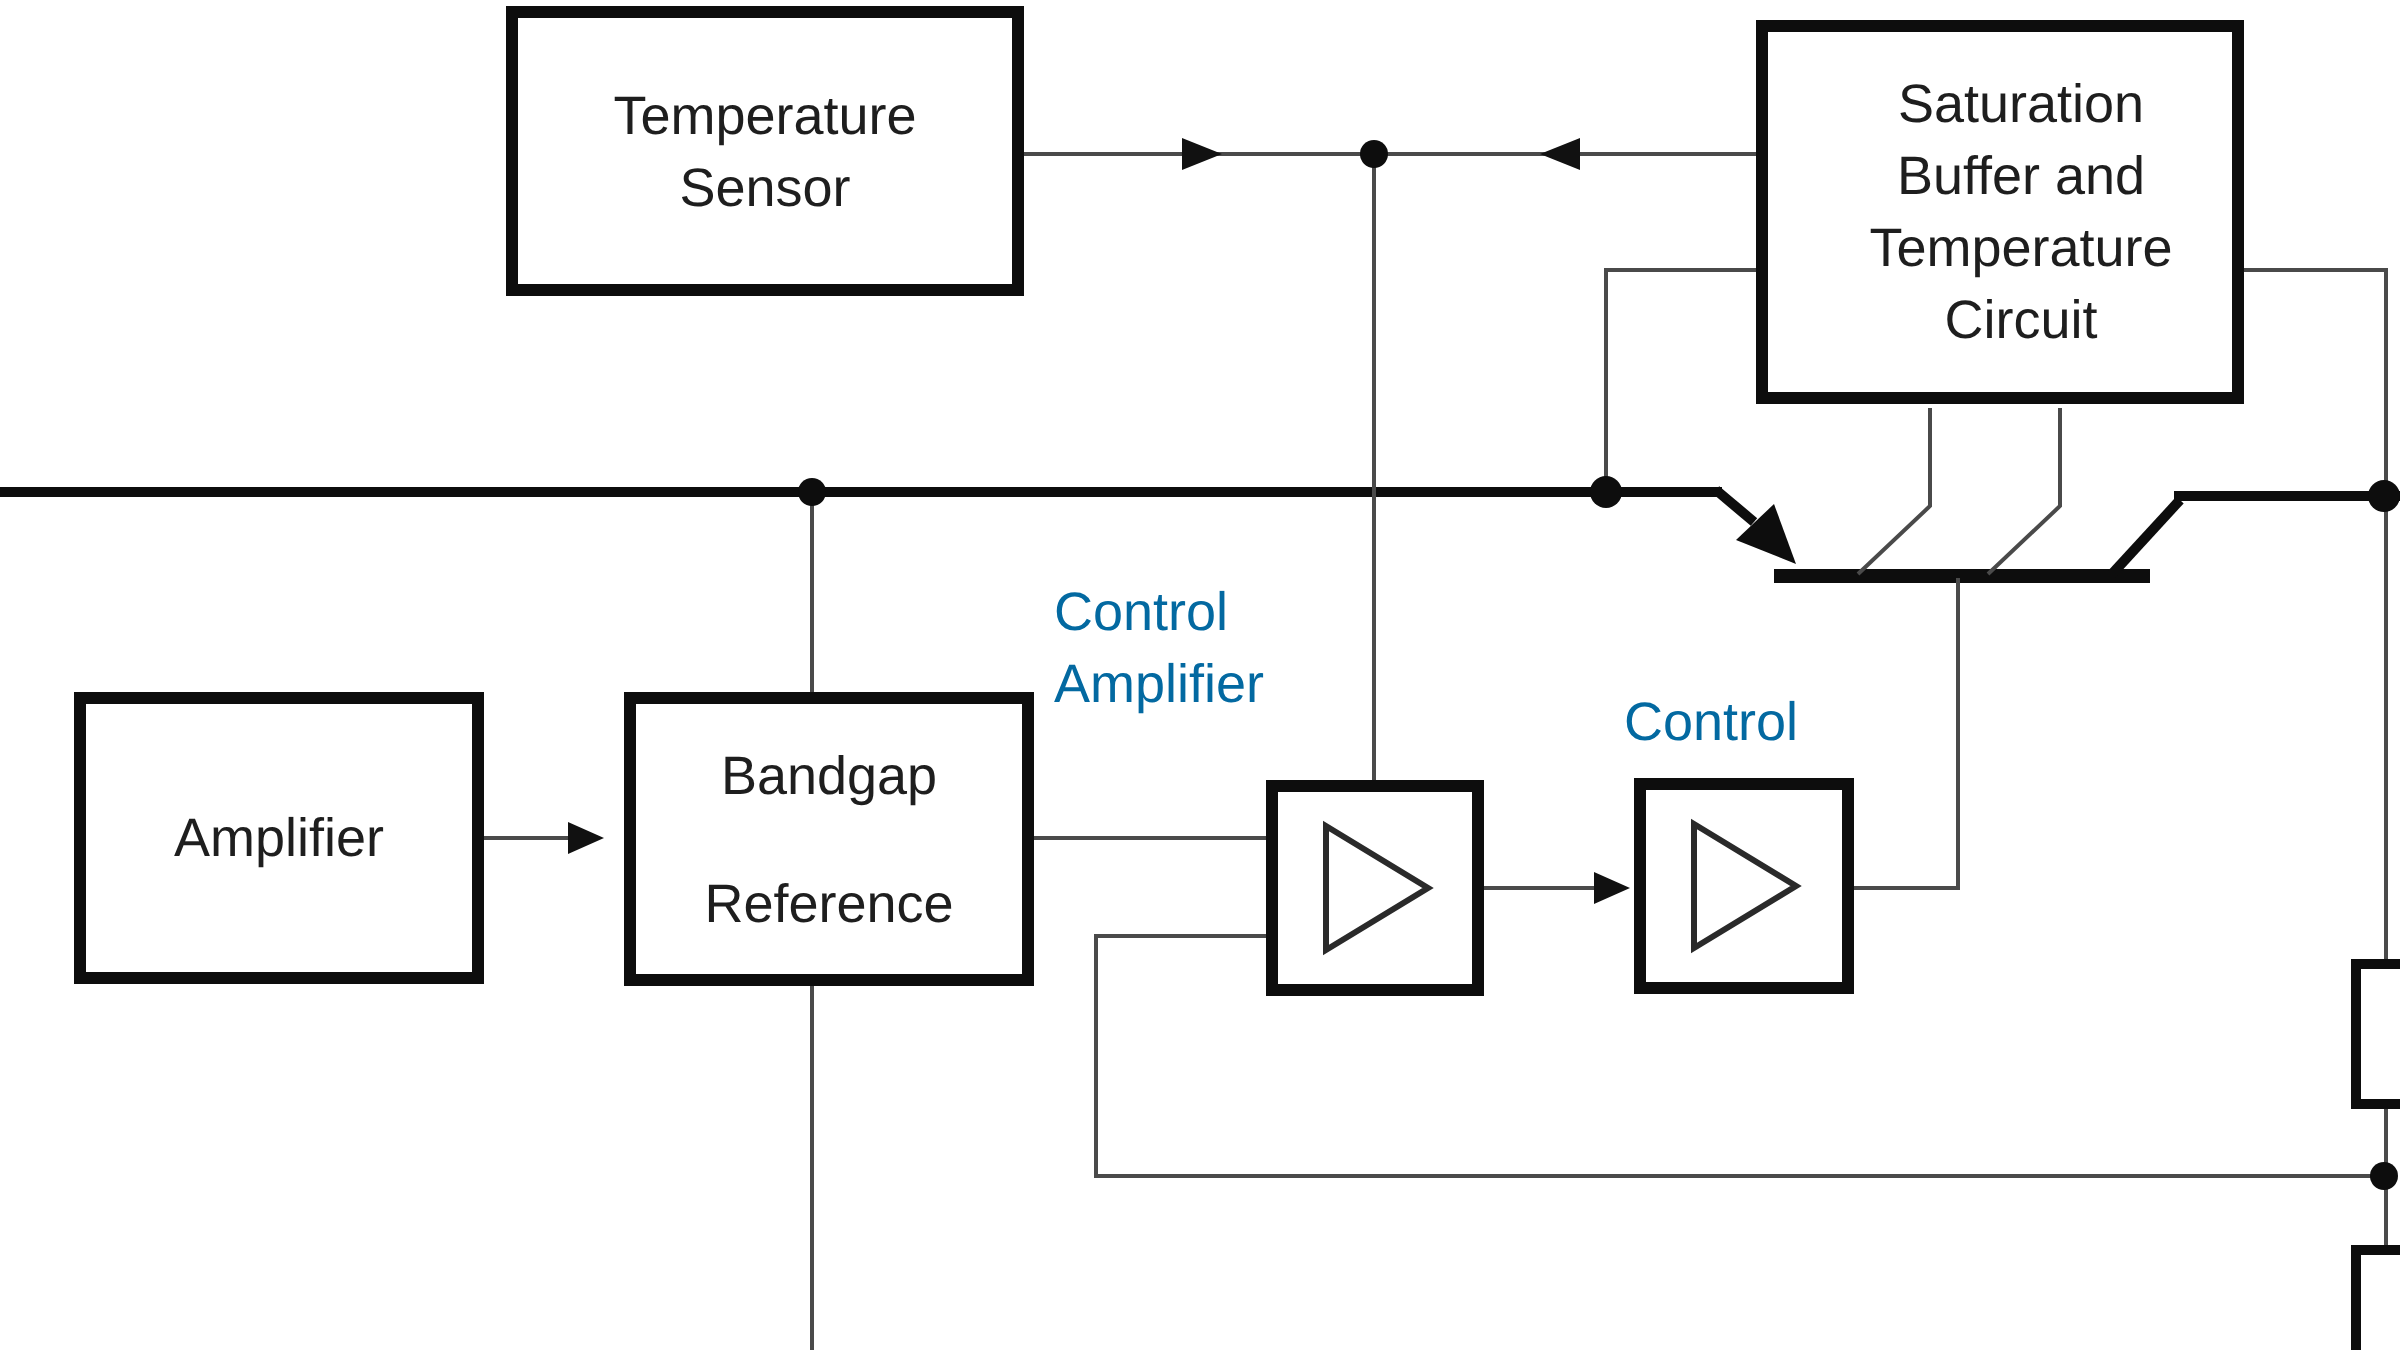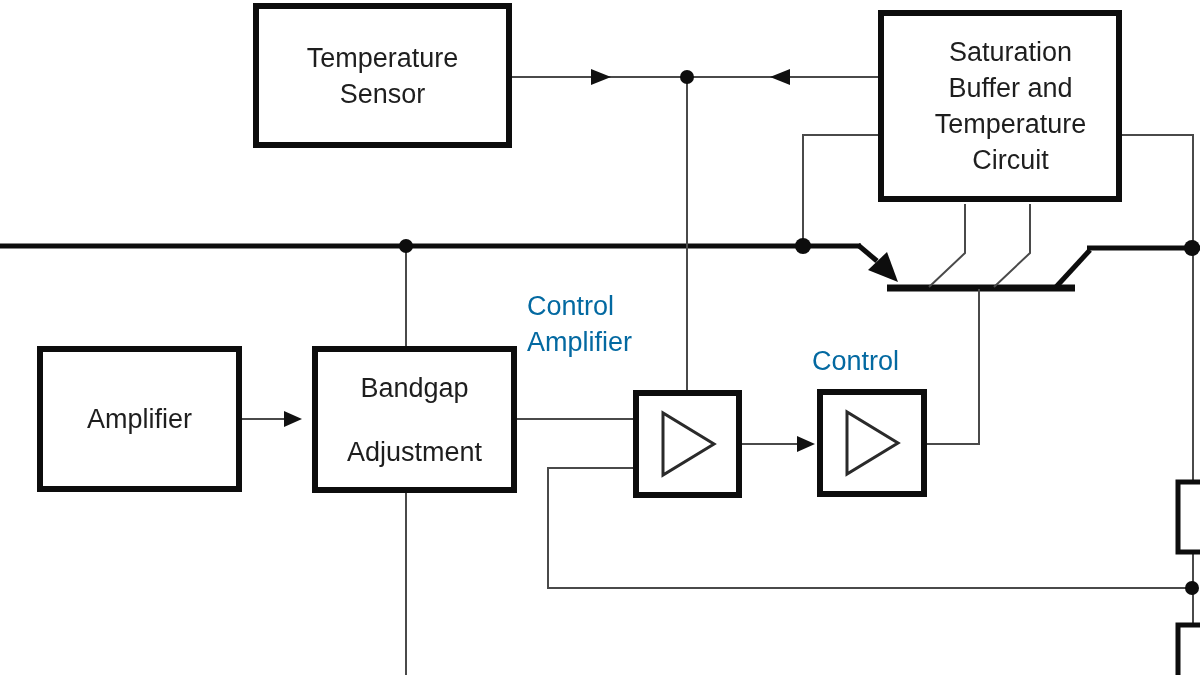--- a/index.html
+++ b/index.html
@@ -116,21 +116,21 @@
     <div>Temperature</div>
     <div>Circuit</div>
   </div>
 
   <div class="box" style="left:37px;top:346px;width:205px;height:146px;">
     <div>Amplifier</div>
   </div>
 
   <div class="box" style="left:312px;top:346px;width:205px;height:147px;gap:28px;">
     <div>Bandgap</div>
-    <div>Adjustment</div>
+    <div>Reference</div>
   </div>
 
   <div class="box amp-box" style="left:633px;top:390px;width:109px;height:108px;">
     <svg width="97" height="96" viewBox="0 0 97 96">
       <polygon points="24,17 24,79 75,48" fill="none" stroke="#2a2a2a" stroke-width="3"></polygon>
     </svg>
   </div>
 
   <div class="box amp-box" style="left:817px;top:389px;width:110px;height:108px;">
     <svg width="98" height="96" viewBox="0 0 98 96">

